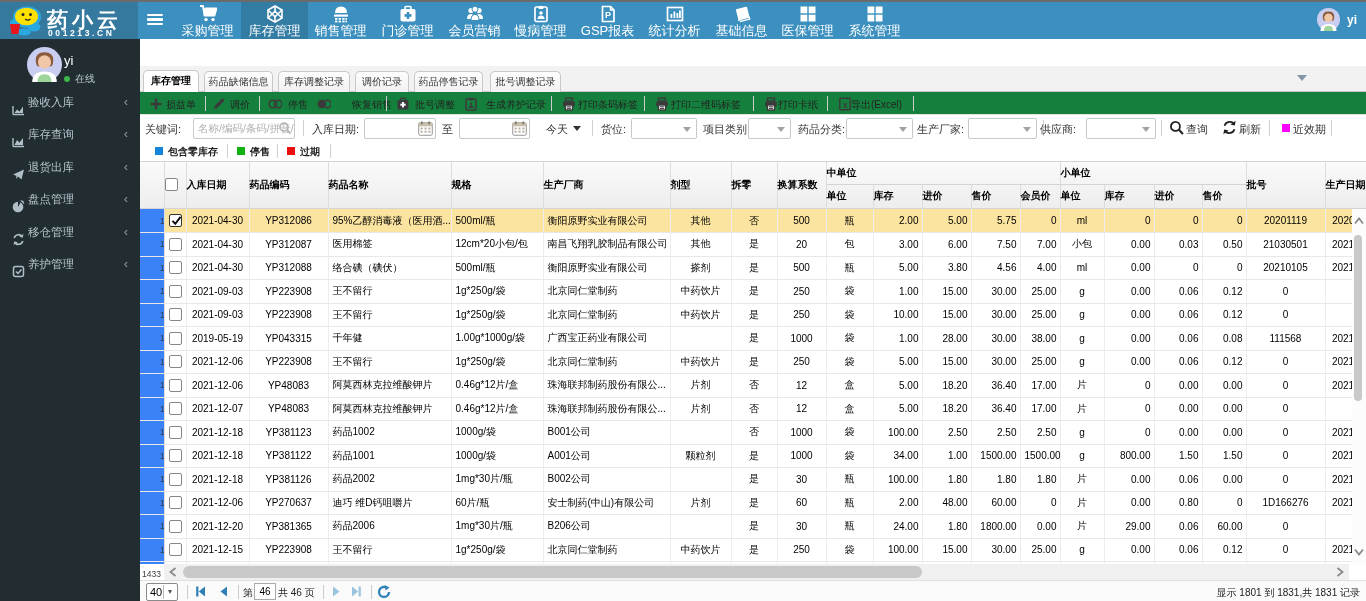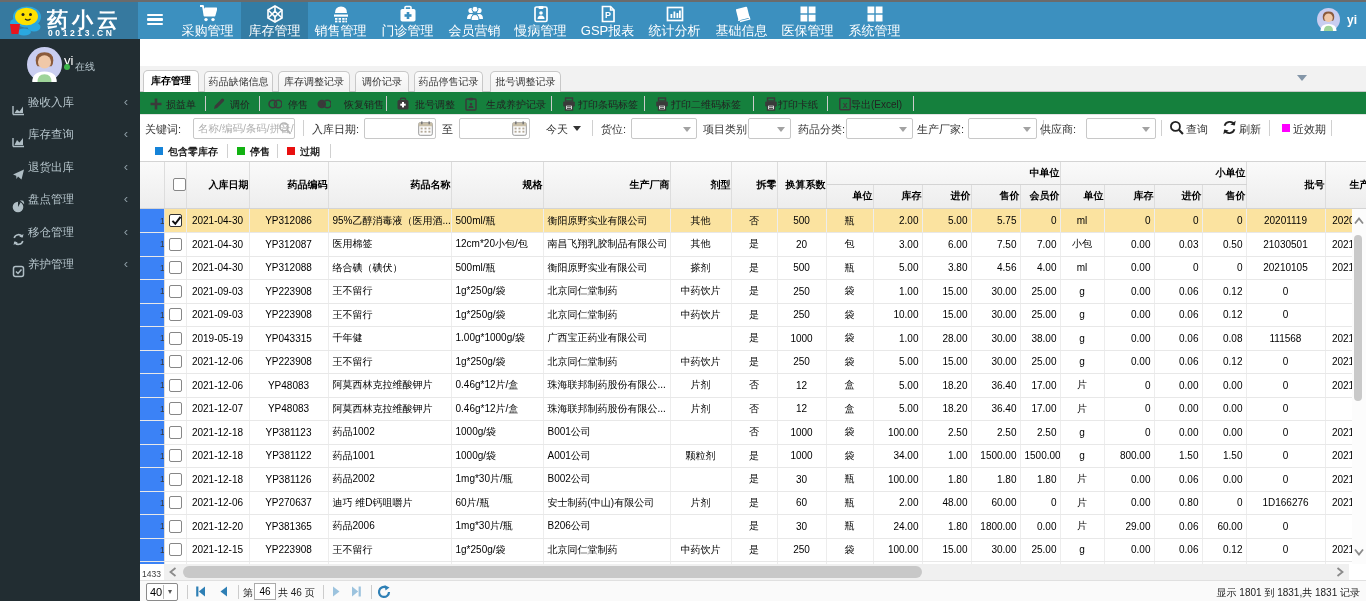--- a/index.html
+++ b/index.html
@@ -13,21 +13,21 @@
 #burger div { height:2.4px; background:#fff; margin-bottom:2px; border-radius:1px; }
 .navitem { position:absolute; top:2px; height:37px; text-align:center; color:#fff; }
 .navitem.active { background:#337ca4; }
 .nico { margin-top:3px; height:19px; }
 .nlab { font-size:13px; line-height:13px; }
 #navavatar { left:1317px; top:8px; }
 #navyi { left:1347px; top:13px; color:#fff; font-size:12px; font-weight:bold; }
 #sidebar { left:0; top:39px; width:140px; height:562px; background:#222d32; }
 #uavatar { position:absolute; left:27px; top:8px; }
 #uname { position:absolute; left:64px; top:14px; color:#fff; font-size:13px; }
-#ustat { position:absolute; left:64px; top:21px; color:#b8c7ce; font-size:10px; }
+#ustat { position:absolute; left:64px; top:33px; color:#b8c7ce; font-size:10px; }
 #ustat i { display:inline-block; width:6px; height:6px; border-radius:50%; background:#3db54a; margin-right:5px; }
 .sitem { position:absolute; left:0; width:140px; height:32px; color:#b8c7ce; font-size:11.5px; line-height:32px; }
 .sico { position:absolute; left:12px; top:10px; }
 .slab { position:absolute; left:28px; }
 .schev { position:absolute; right:12px; font-size:13px; color:#8d9ba3; }
 #content { left:140px; top:39px; width:1226px; height:562px; background:#fff; }
 #tabrow { position:absolute; left:0; top:0; width:1226px; height:27px; background:#fafafa; border-bottom:1px solid #d7d7d7; }
 #tabrow .dbl { position:absolute; left:10px; top:7px; }
 .ttab1 { position:absolute; left:41px; top:6px; color:#919191; font-size:13px; }
 .ttab2 { position:absolute; left:109px; top:6px; color:#383838; font-size:13px; font-weight:bold; }
@@ -52,21 +52,21 @@
 .arr { position:absolute; right:5px; top:8px; width:0; height:0; border:4px solid transparent; border-top:5px solid #a2a2a2; }
 .fsep { position:absolute; top:5px; width:1px; height:16px; background:#d0d0d0; }
 #legend { position:absolute; left:0; top:103px; width:1226px; height:19px; background:#fff; }
 #legend .sq { position:absolute; top:5px; width:8px; height:8px; }
 #legend span.lt { position:absolute; top:3px; color:#222; font-weight:bold; font-size:10px; }
 #legend .lsep { position:absolute; top:2px; width:1px; height:14px; background:#d0d0d0; }
 #gridwrap { position:absolute; left:0; top:122px; width:1226px; height:440px; border-top:1px solid #d4d4d4; }
 table.grid { border-collapse:collapse; table-layout:fixed; width:1250px; }
 #ghead { position:absolute; left:0; top:0; width:1226px; height:47px; overflow:hidden; }
 #ghead table { background:linear-gradient(#fafafa,#ededed); }
-#ghead td { border-right:1px solid #ddd; border-bottom:1px solid #d4d4d4; font-weight:bold; color:#000; text-align:right; font-size:10px; padding:0; }
+#ghead td { border-right:1px solid #ddd; border-bottom:1px solid #d4d4d4; font-weight:bold; color:#000; text-align:left; font-size:10px; padding:0; }
 #ghead tr.r1 td { height:22px; }
 #ghead tr.r2 td { height:24px; }
 #gbody { position:absolute; left:0; top:47px; width:1212px; height:355px; overflow:hidden; }
 #gbody td { border-right:1px solid #ededed; border-bottom:1px solid #e8e8e8; height:23.5px; padding:0 4px; font-size:10px; color:#000; overflow:hidden; white-space:nowrap; }
 #gbody td.rn { background:#3b82f6; color:#3a3a3a; font-size:8.5px; text-align:right; padding:0 20px; border-right:1px solid #ddd; }
 #gbody td.cbc { text-align:center; padding:0; }
 #gbody td.c { text-align:center; }
 #gbody td.l { text-align:left; }
 #gbody td.r { text-align:right; padding-right:3px; }
 tr.sel td { background:#fbe3a0; }
@@ -314,21 +314,21 @@
       <span class="tbsep" style="left:119px"></span>
       <span class="tbico" style="left:128px"><svg width="14" height="14" viewBox="0 0 14 14">
           <circle cx="4.8" cy="7" r="3.8" fill="none" stroke="#3a3a3a" stroke-width="1.6"></circle>
           <circle cx="10.2" cy="7" r="3.8" fill="none" stroke="#3a3a3a" stroke-width="1.6"></circle>
         </svg></span>
       <span class="tbtx" style="left:148px">停售</span>
       <span class="tbico" style="left:177px"><svg width="14" height="14" viewBox="0 0 14 14">
           <circle cx="4.8" cy="7" r="4.3" fill="#3a3a3a"></circle>
           <circle cx="10.4" cy="7" r="3.8" fill="none" stroke="#3a3a3a" stroke-width="1.6"></circle>
         </svg></span>
-      <span class="tbtx" style="left:204px">恢复销售</span>
+      <span class="tbtx" style="left:212px">恢复销售</span>
       <span class="tbsep" style="left:246px"></span>
       <span class="tbico" style="left:256px"><svg width="14" height="14" viewBox="0 0 14 14">
           <rect x="1.5" y="3" width="11" height="9.5" rx="1.5" fill="#3a3a3a"></rect>
           <rect x="4.5" y="1.2" width="5" height="3" rx="0.8" fill="none" stroke="#3a3a3a" stroke-width="1.4"></rect>
           <rect x="6" y="5" width="2" height="5.4" fill="#fff"></rect>
           <rect x="4.3" y="6.7" width="5.4" height="2" fill="#fff"></rect>
         </svg></span>
       <span class="tbtx" style="left:275px">批号调整</span>
       <span class="tbico" style="left:324px"><svg width="14" height="14" viewBox="0 0 14 14">
           <rect x="2" y="2" width="10" height="11" rx="1" fill="none" stroke="#3a3a3a" stroke-width="1.5"></rect>

